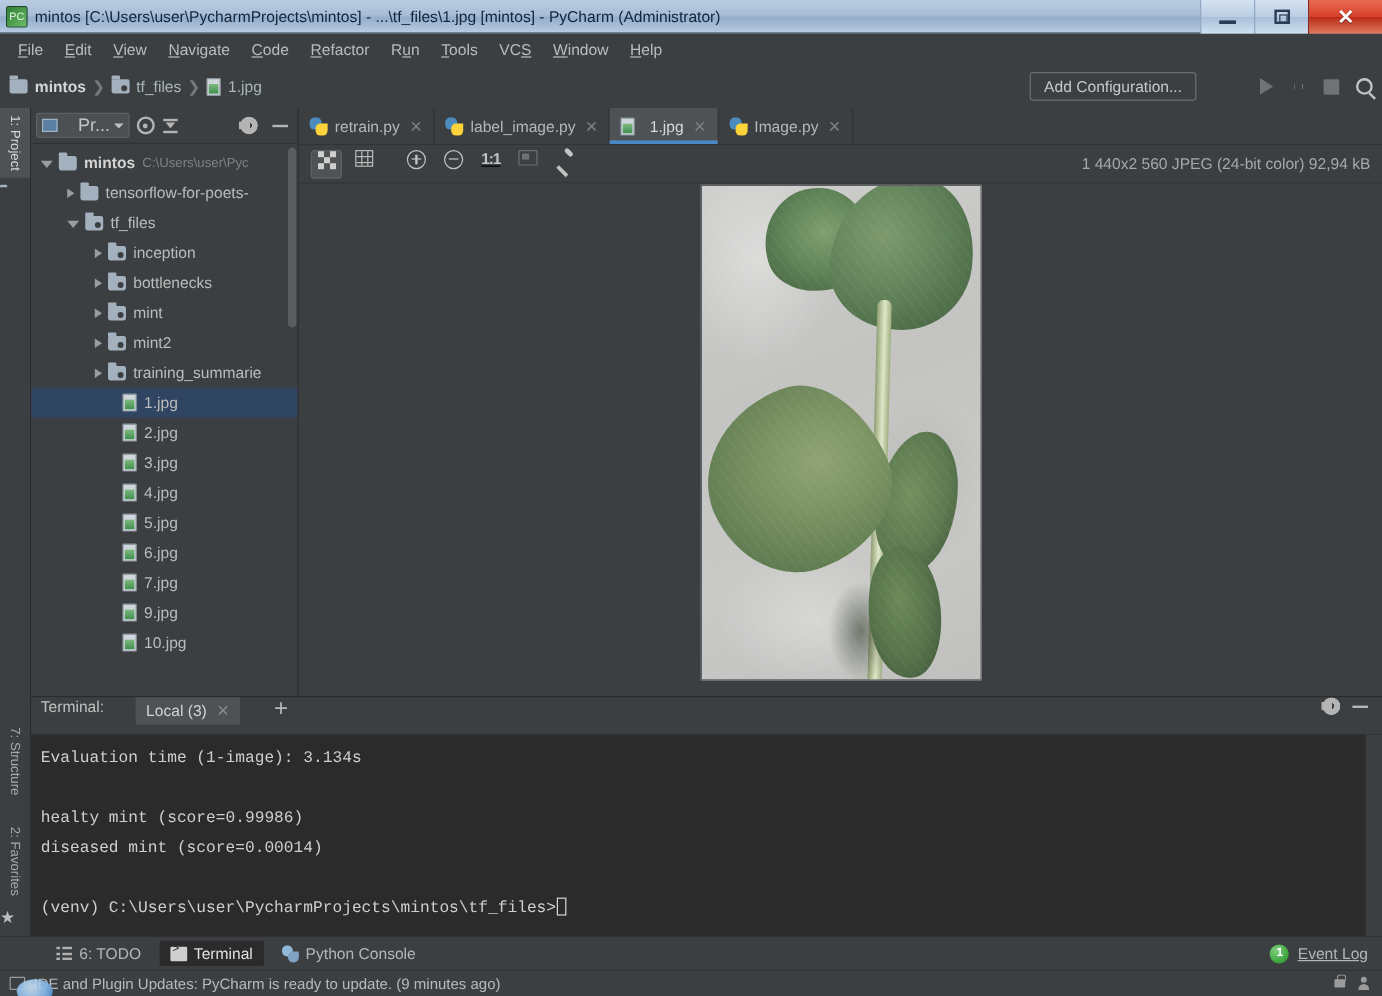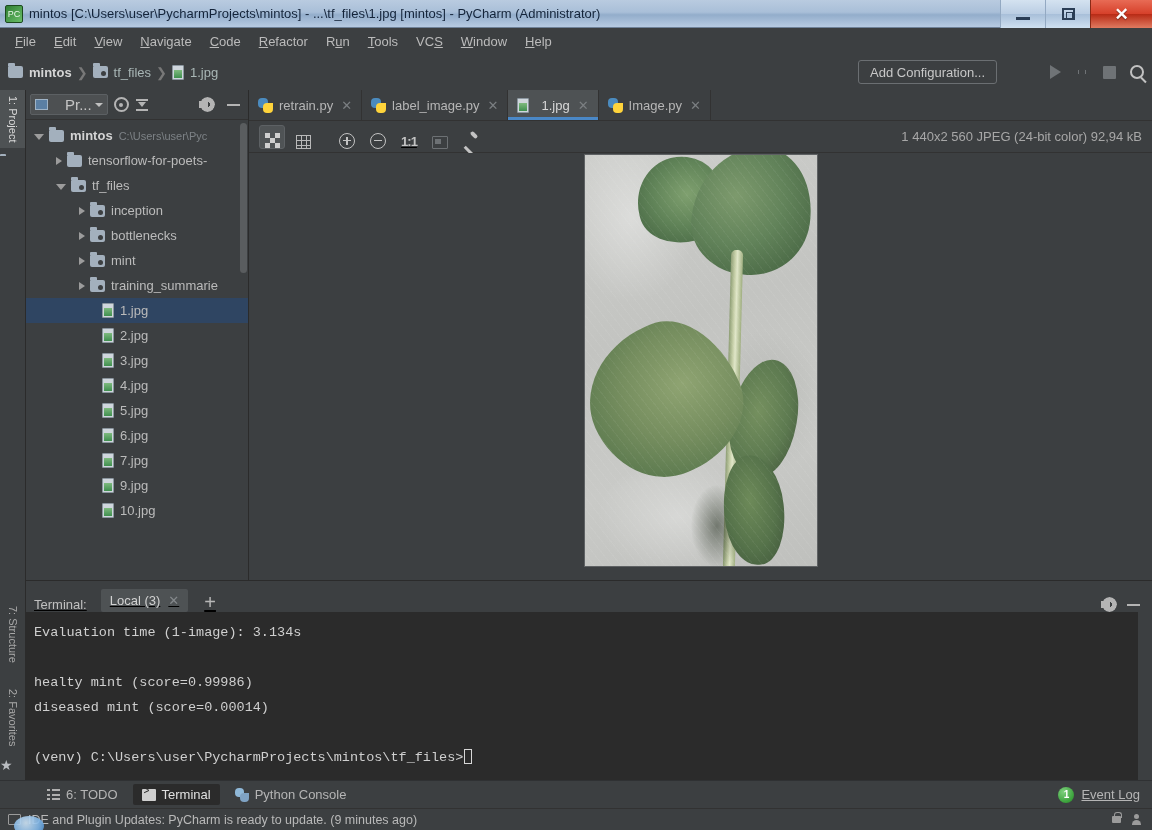--- a/index.html
+++ b/index.html
@@ -241,21 +241,21 @@
      background:#4b8bbe;border-radius:4px 4px 0 4px;}
   .ico-py:after{content:'';position:absolute;right:0;bottom:0;width:10px;height:10px;
      background:#ffd43b;border-radius:4px 0 4px 4px;}
 
   .img-toolbar {
     height: 32px; flex:0 0 32px; display:flex; align-items:center;
     padding-left: 10px; gap: 5px; position:relative;
     background:#3c3f41; border-bottom:1px solid #323232;
   }
   .tb-btn {
-    width: 26px; height: 24px; display:flex; align-items:flex-end; justify-content:center;
+    width: 26px; height: 24px; display:flex; align-items:flex-start; justify-content:center;
     border-radius:3px;
     text-decoration:underline;
   }
   .tb-btn.on { background:#4f5355; border:1px solid #5d6164; }
   .ico-checker {
     width:15px;height:15px;
     background:
       linear-gradient(#cfcfcf 0 0) 0 0/5px 5px no-repeat,
       linear-gradient(#cfcfcf 0 0) 10px 0/5px 5px no-repeat,
       linear-gradient(#cfcfcf 0 0) 5px 5px/5px 5px no-repeat,
@@ -351,22 +351,22 @@
   .veins {
     position:absolute; inset:0; pointer-events:none;
     background:
       repeating-linear-gradient(52deg, rgba(255,255,255,.06) 0 1px, transparent 1px 7px);
     opacity:.8;
   }
 
   
   .terminal-panel { flex:0 0 200px; display:flex; flex-direction:column; background:#3c3f41;
                     border-top:1px solid #2b2b2b; }
-  .term-header { height:31px; flex:0 0 31px; display:flex; align-items:flex-end;
-                 padding-left:8px; gap:4px; position:relative;text-decoration:underline; }
+  .term-header { height:31px; flex:0 0 31px; display:flex; align-items:flex-start;
+                 padding-left:8px; gap:16px; position:relative; }
   .term-label { font-size:13px; color:#c0c0c0; margin-right:10px; }
   .term-tab {
     display:flex; align-items:center; gap:8px; padding: 4px 9px;
     background:#4e5254; font-size:13px; color:#d2d2d2; border-radius:2px;
   }
   .term-tab .x { color:#85898c; }
   .term-plus { font-size:20px; color:#b7b7b7; line-height:1; margin-left:12px; font-weight:300; }
   .term-hdr-right { position:absolute; right:8px; display:flex; align-items:center; gap:4px; }
   .term-body {
     flex:1 1 auto; background:#2b2b2b; position:relative; overflow:hidden;
@@ -575,20 +575,25 @@
               <span class="name">bottlenecks</span>
             </div>
             <div class="trow" style="padding-left:53px">
               <span class="arrow"></span>
               <span class="ico-folder src"></span>
               <span class="name">mint</span>
             </div>
             <div class="trow" style="padding-left:53px">
               <span class="arrow"></span>
               <span class="ico-folder src"></span>
+              <span class="name">mint2</span>
+            </div>
+            <div class="trow" style="padding-left:53px">
+              <span class="arrow"></span>
+              <span class="ico-folder src"></span>
               <span class="name">training_summarie</span>
             </div>
 
             <div class="trow selected" style="padding-left:76px">
               <span class="ico-jpg"></span>
               <span class="name">1.jpg</span>
             </div>
             <div class="trow" style="padding-left:76px">
               <span class="ico-jpg"></span>
               <span class="name">2.jpg</span>

